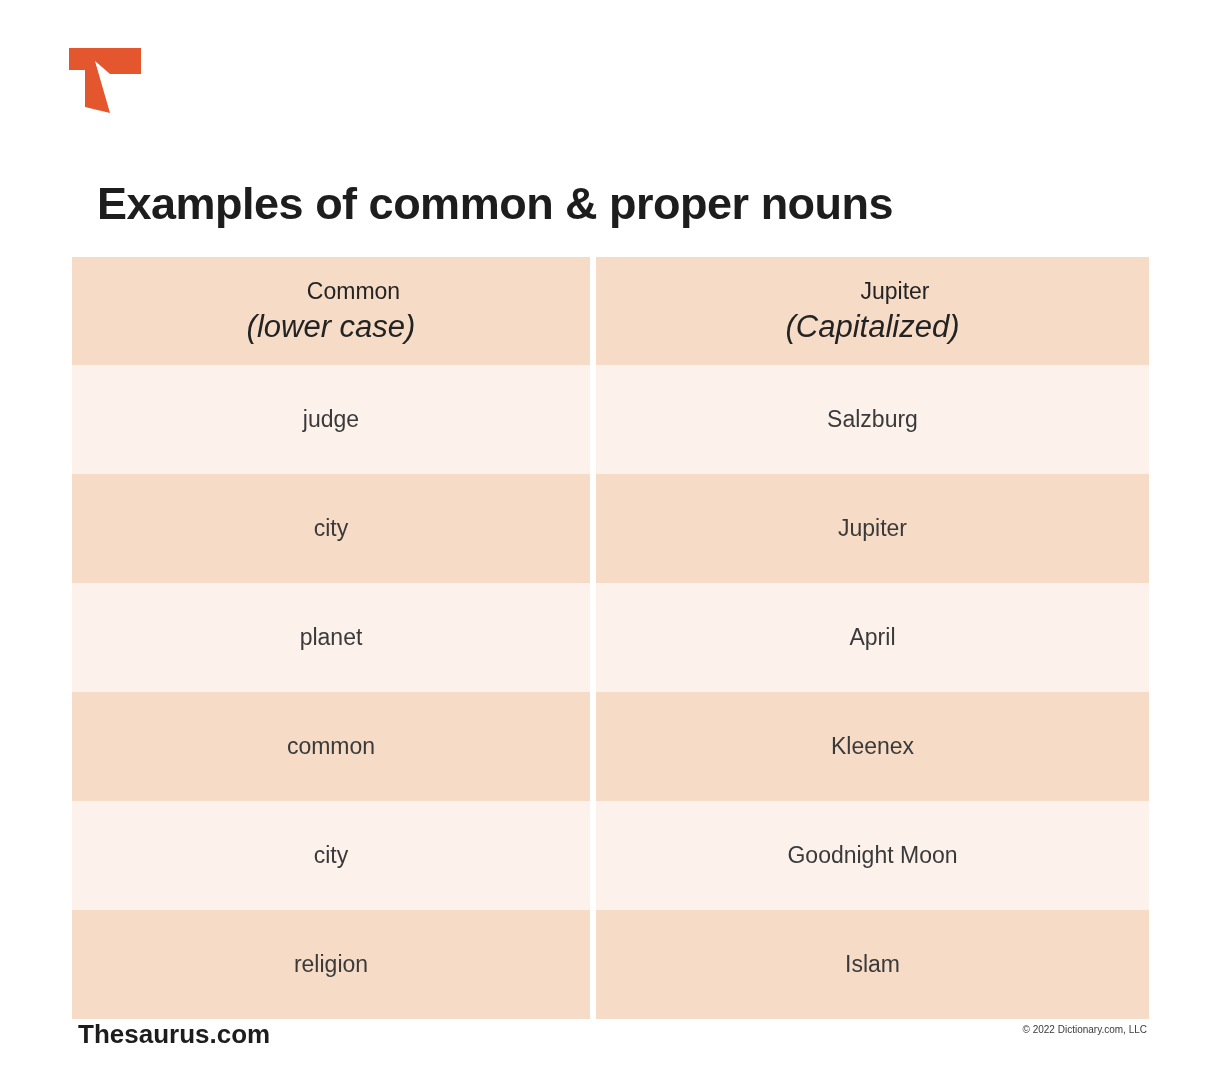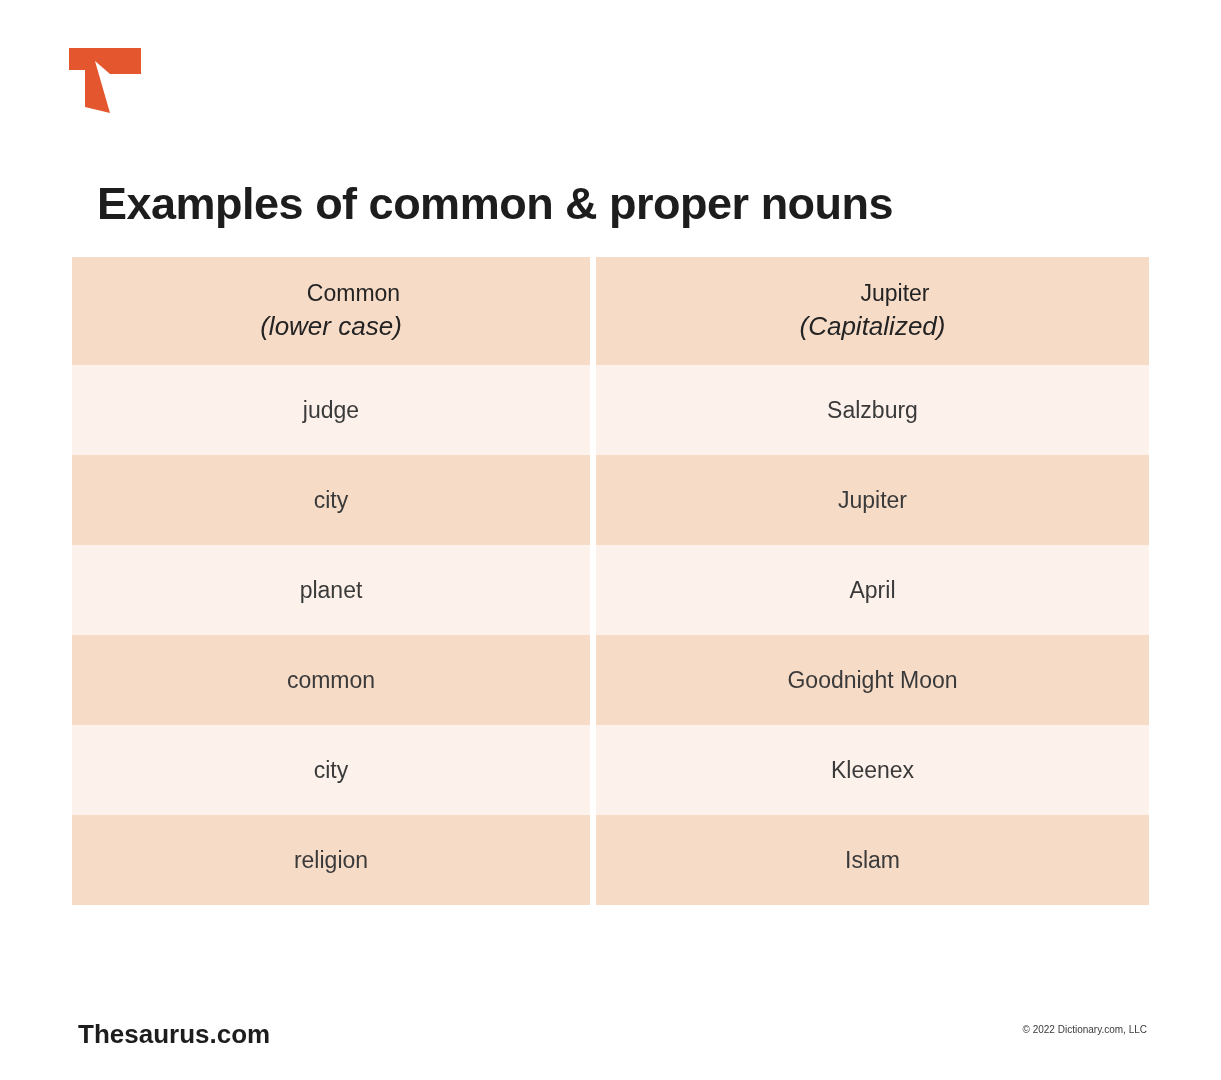--- a/index.html
+++ b/index.html
@@ -17,33 +17,33 @@
     position:absolute;left:85px;top:166px;margin:12px;
     font-size:45px;font-weight:800;letter-spacing:-0.5px;
     color:var(--title-color,#1d1d1d);white-space:nowrap;
   }
   .table{
     position:absolute;left:72px;top:257px;width:1077px;
     display:grid;grid-template-columns:518px 553px;column-gap:6px;
   }
   .col{display:flex;flex-direction:column;}
   .cell{
-    height:90px;display:flex;align-items:center;justify-content:center;
+    height:109px;display:flex;align-items:center;justify-content:center;
     font-size:23px;color:var(--cell-text,#3a3a3a);
     background:var(--row-light-bg,#fcf1eb);
   }
   
   .col .cell:nth-child(odd){background:var(--row-dark-bg,#f6dbc7);}
   .cell.header{
     height:108px;flex-direction:column;gap:4px;
     background:var(--header-bg,#f6dbc7);
     color:var(--header-text,#232323);
   }
   .hdr-main{font-weight:normal;font-size:23px;margin-left:45px;}
-  .hdr-sub{font-style:italic;font-size:26px;font-weight:400;}
+  .hdr-sub{font-style:italic;font-size:31px;font-weight:400;}
   .footer-brand{
     position:absolute;left:78px;top:1019px;
     font-size:26px;font-weight:800;color:var(--title-color,#1d1d1d);
   }
   .footer-copyright{
     position:absolute;right:74px;top:1024px;
     font-size:10px;color:var(--cell-text,#333333);
   }
 </style>
 </head>
@@ -73,22 +73,22 @@
     </div>
 
     <div class="col">
       <div class="cell header">
         <div class="hdr-main">Jupiter</div>
         <div class="hdr-sub">(Capitalized)</div>
       </div>
       <div class="cell">Salzburg</div>
       <div class="cell">Jupiter</div>
       <div class="cell">April</div>
+      <div class="cell">Kleenex</div>
       <div class="cell">Goodnight Moon</div>
-      <div class="cell">Kleenex</div>
       <div class="cell">Islam</div>
     </div>
 
   </div>
 
   <div class="footer-brand">Thesaurus.com</div>
   <div class="footer-copyright">© 2022 Dictionary.com, LLC</div>
 
 </div>
 

